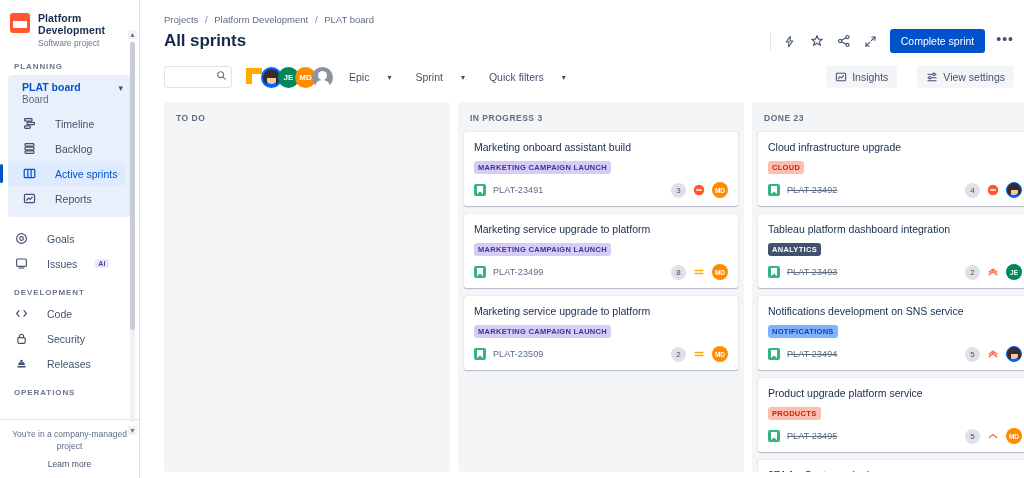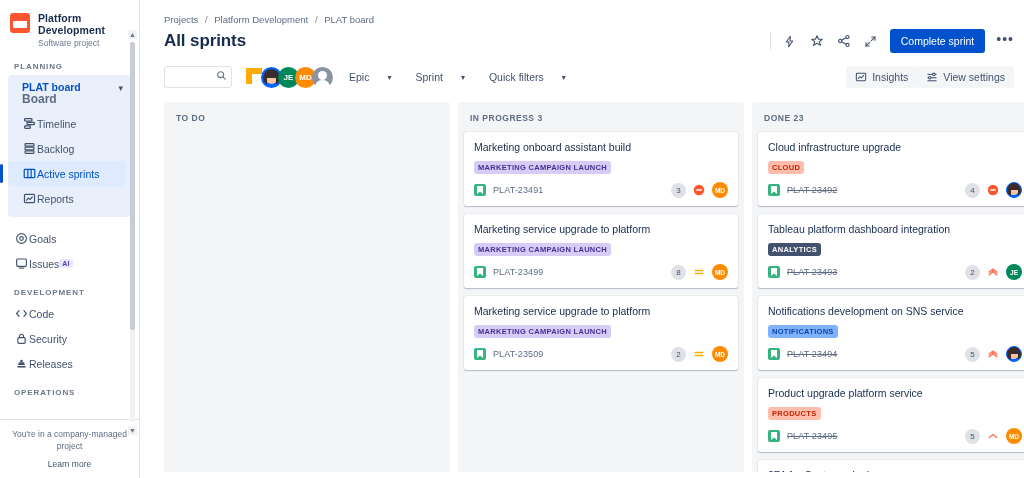--- a/index.html
+++ b/index.html
@@ -39,25 +39,25 @@
   .proj-sub { font-size: 8.5px; color:#6B778C; margin-top: 2px; line-height: 10px;}
 
   .sect-label {
     font-size: 8px; font-weight: 700; letter-spacing: .9px; color: #6B778C;
     padding: 4px 0 4px 14px; text-transform: uppercase;
   }
   .nav-scroll { flex: 1 1 auto; overflow: hidden; position: relative; }
   .board-group { background:#EAF0FB; border-radius: 4px; margin: 0 8px; padding: 6px 0 6px 0; }
   .board-head { display:flex; align-items:flex-start; padding: 0 8px 0 14px; position: relative;}
   .board-title { font-size: 10.5px; font-weight: 700; color:#0052CC; line-height:13px;}
-  .board-sub { font-size: 12px; color:#5E6C84; line-height: 11px; font-weight: bold; }
+  .board-sub { font-size: 10px; color:#5E6C84; line-height: 11px; }
   .chev { margin-left:auto; color:#42526E; font-size: 9px; line-height: 14px; }
 
   .nav-item {
-    display: flex; align-items: center; gap: 0;
+    display: flex; align-items: center; gap: 18px;
     height: 25px; padding-left: 14px; position: relative;
     font-size: 10.5px; color: #42526E; cursor: pointer;
   }
   .nav-item .ico { width: 15px; height: 15px; flex: 0 0 15px; display:flex; align-items:center; justify-content:center; color:#42526E;}
   .nav-item.selected { background: #DEEBFF; color:#0052CC; border-radius: 3px; margin: 0 6px 0 0;}
   .nav-item.selected .ico { color:#0052CC; }
   .nav-item.selected:before {
     content:""; position:absolute; left:-8px; top:3px; bottom:3px; width:3px;
     background:#0052CC; border-radius:2px;
   }
@@ -127,21 +127,21 @@
   .av-anon { background:#8993A4; }
   .av-anon .head { position:absolute; left:6px; top:4px; width:9px; height:9px; border-radius:50%; background:#fff; }
   .av-anon .body { position:absolute; left:3px; top:13px; width:15px; height:9px; border-radius:7px 7px 0 0; background:#fff; }
 
   .filter-btn {
     display:flex; align-items:center; gap:18px; font-size:10.5px; color:#42526E;
     padding: 4px 8px; margin-left: 8px; cursor:pointer; border-radius:3px; background:transparent; border:none;
     font-family:"Liberation Sans", sans-serif;
   }
   .filter-btn .cv { font-size:8px; color:#42526E;}
-  .right-tools { margin-left:auto; display:flex; gap:0; align-items:flex-end;}
+  .right-tools { margin-left:auto; display:flex; gap:20px; align-items:flex-end;}
   .tool-btn {
     display:flex; align-items:center; gap:5px; font-size:10.5px; color:#42526E; font-weight:500;
     background:#F4F5F7; border:none; border-radius:3px; padding: 5px 9px; cursor:pointer;
     font-family:"Liberation Sans", sans-serif;
   }
 
   
   .board { display:flex; gap: 8px; margin-top: 14px; padding-right: 10px; }
   .col { width: 286px; flex: 0 0 286px; background:#F4F5F7; border-radius:3px; padding: 8px 6px 6px 6px;
          height: 370px; overflow: hidden; }

